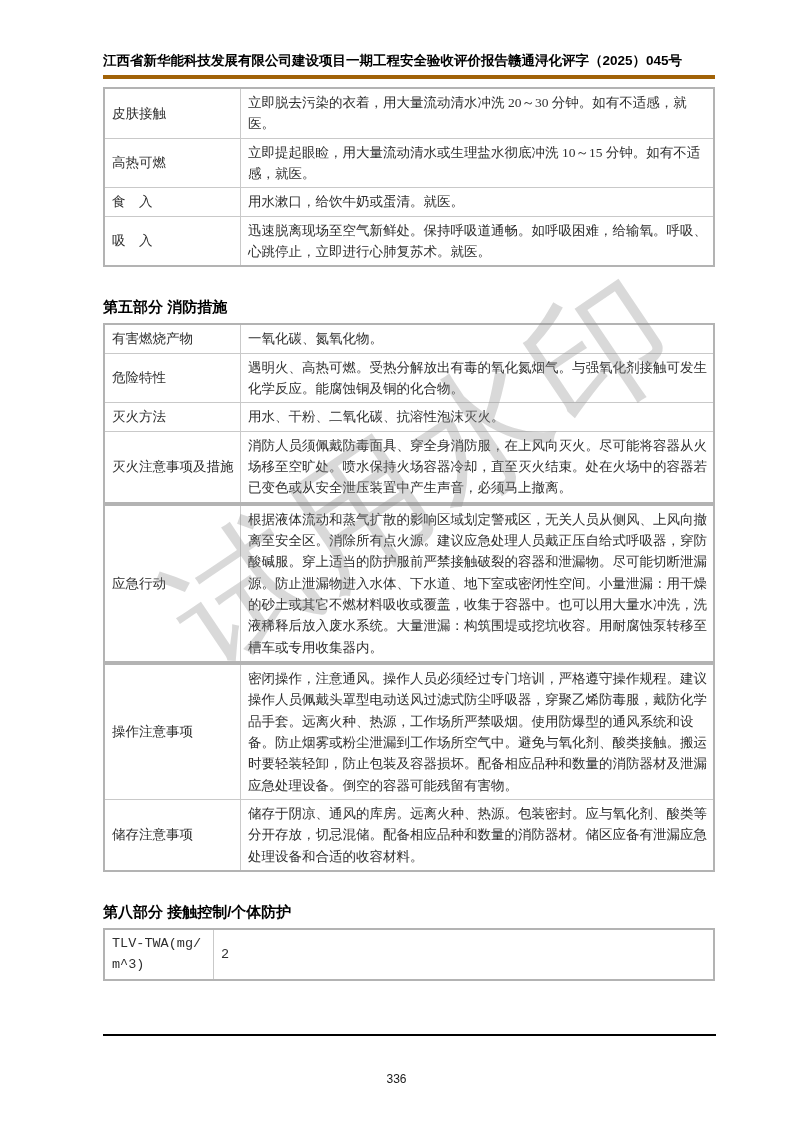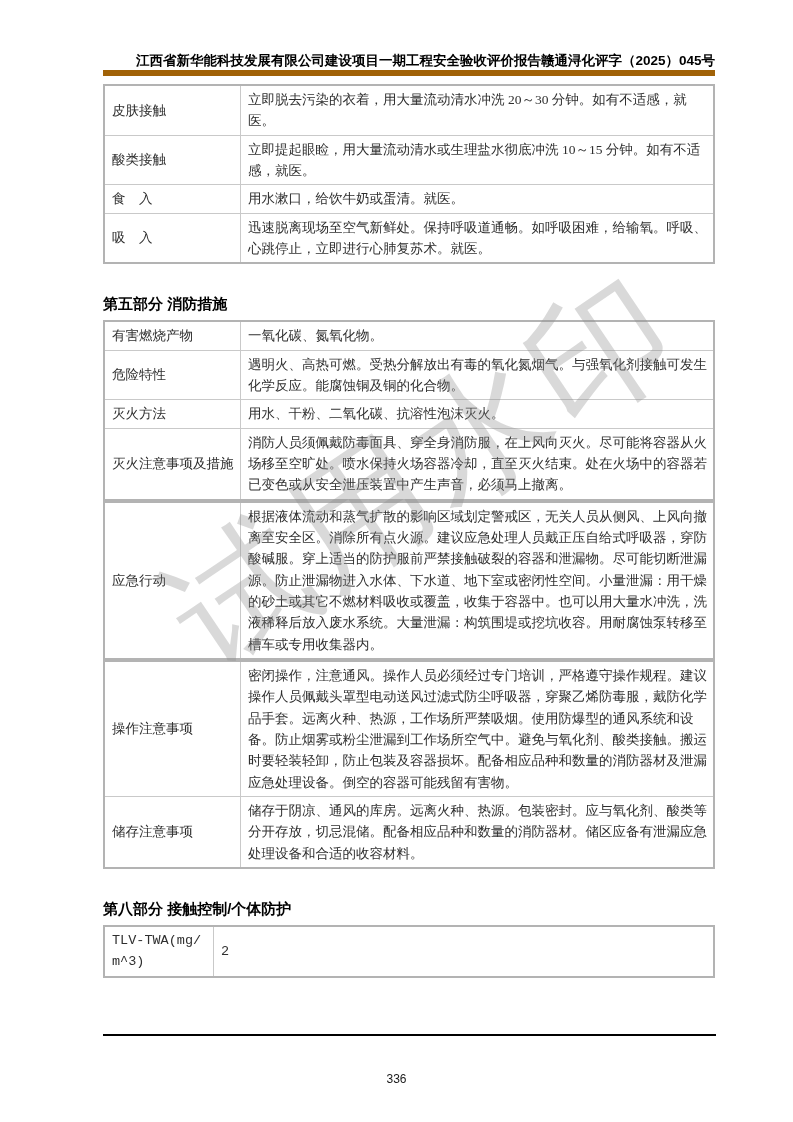--- a/index.html
+++ b/index.html
@@ -11,26 +11,27 @@
     position: relative;
     overflow: hidden;
   }
   .content {
     position: absolute;
     left: 103px; top: 52px;
     width: 612px;
   }
   .pagehead {
     display: flex;
-    justify-content: flex-end;
+    justify-content: flex-start;
     align-items: flex-end;
     font-family: "Liberation Sans", sans-serif;
     font-weight: bold;
     font-size: 13.5px;
-    border-bottom: 6px solid #a16207;
+    padding-bottom: 5px;
+    border-bottom: 4px solid #a16207;
     white-space: nowrap;
   }
   .doc-table {
     border-collapse: collapse;
     width: 612px;
     table-layout: fixed;
     border: 2px solid #b3b3b3;
     background: #fff;
   }
   .doc-table td {
@@ -93,21 +94,21 @@
     <span>赣通浔化评字（2025）045号</span>
   </div>
 
   <table class="doc-table t1">
     <tbody>
         <tr>
       <td class="lbl">皮肤接触</td>
       <td>立即脱去污染的衣着，用大量流动清水冲洗 20～30 分钟。如有不适感，就医。</td>
     </tr>
     <tr>
-      <td class="lbl">酸类接触</td>
+      <td class="lbl">高热可燃</td>
       <td>立即提起眼睑，用大量流动清水或生理盐水彻底冲洗 10～15 分钟。如有不适感，就医。</td>
     </tr>
     <tr>
       <td class="lbl">食　入</td>
       <td>用水漱口，给饮牛奶或蛋清。就医。</td>
     </tr>
     <tr>
       <td class="lbl">吸　入</td>
       <td>迅速脱离现场至空气新鲜处。保持呼吸道通畅。如呼吸困难，给输氧。呼吸、心跳停止，立即进行心肺复苏术。就医。</td>
     </tr>

